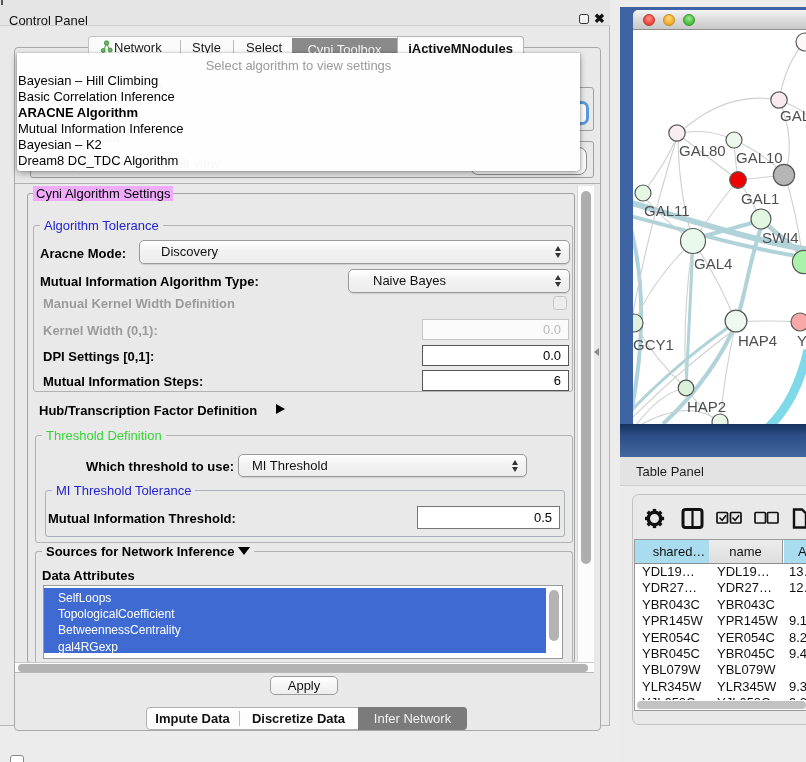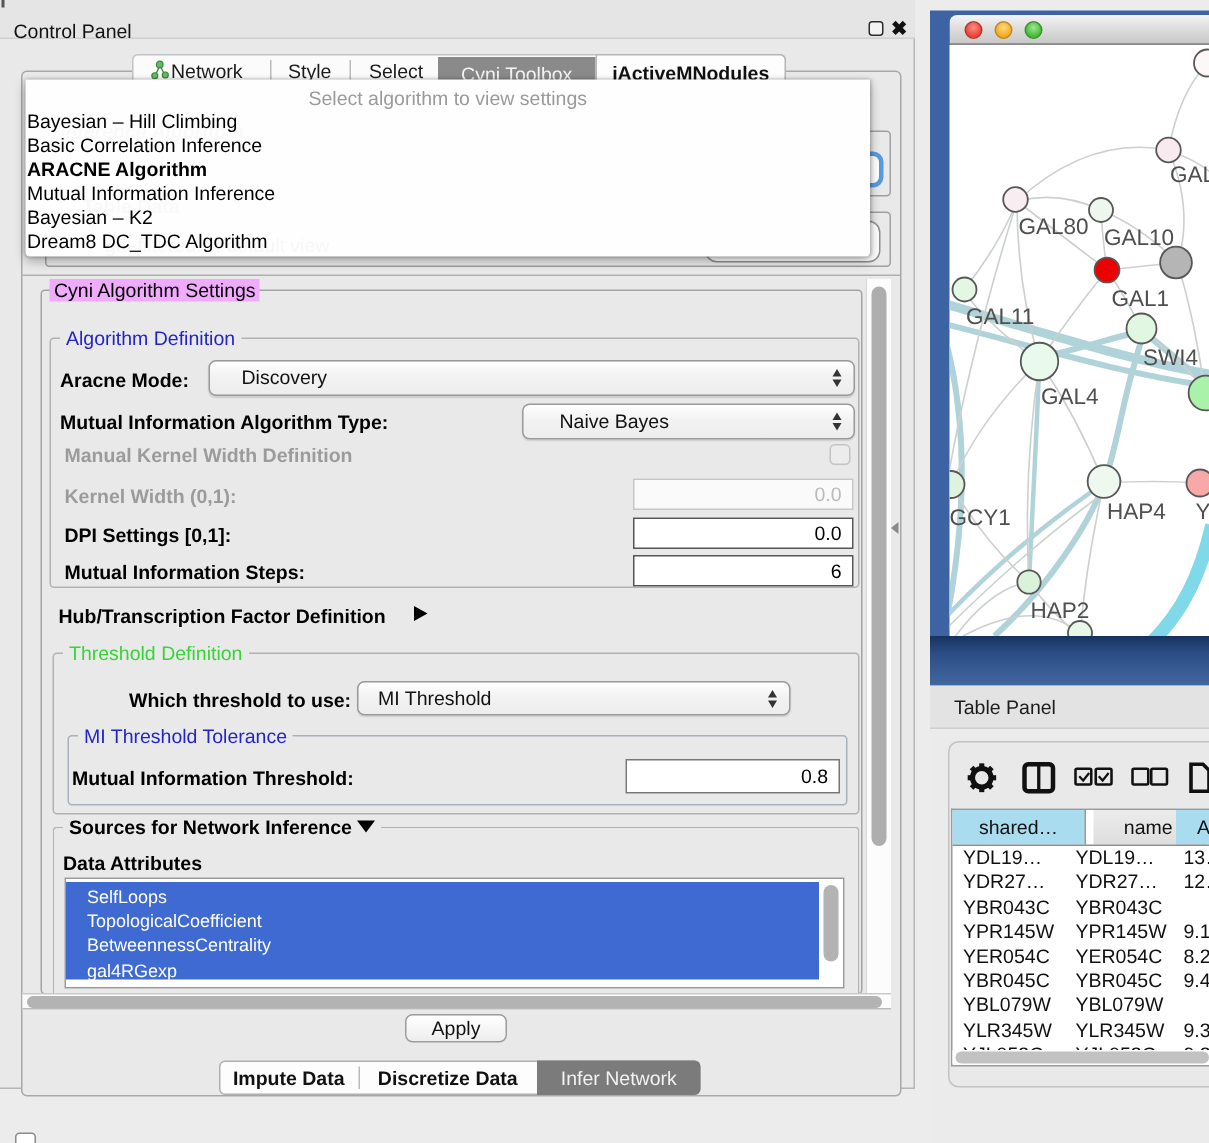--- a/index.html
+++ b/index.html
@@ -56,21 +56,21 @@
 <div class="abs" style="left:30px;top:87px;width:564px;height:44px;border:1px solid #9f9f9f;border-radius:3px;"></div>
 <div class="abs" style="left:500px;top:101px;width:89px;height:24px;background:#fff;border:3px solid #579bdc;border-radius:7px;"></div>
 <div class="abs" style="left:30px;top:141px;width:564px;height:37px;border:1px solid #9f9f9f;border-radius:3px;"></div>
 <div class="abs" style="left:470px;top:147px;width:117px;height:28px;background:#fdfdfd;border:1.5px solid #8f8f8f;border-radius:8px;"></div>
 <div class="abs" style="left:15px;top:183px;width:585px;height:1px;background:#b0b0b0;"></div>
 
 <div class="abs" style="left:27px;top:193px;width:548px;height:470px;border:1px solid #a3a3a3;border-radius:3px;"></div>
 <div class="abs" style="left:33px;top:186px;background:#f0abfc;padding:0 3px;font-size:13px;color:#000;">Cyni Algorithm Settings</div>
 
 <div class="abs fs-border" style="left:33px;top:225px;width:540px;height:167px;border-color:#b2b2b2;">
-  <span class="legend" style="color:#2323cc;">Algorithm Definition</span>
+  <span class="legend" style="color:#2323cc;">Algorithm Tolerance</span>
 </div>
 <div class="abs lbl" style="left:40px;top:246px;">Aracne Mode:</div>
 <div class="combo" style="left:139px;top:240px;width:431px;height:24px;line-height:22px;padding-left:21px;">Discovery<span class="ar"></span></div>
 <div class="abs lbl" style="left:40px;top:274px;">Mutual Information Algorithm Type:</div>
 <div class="combo" style="left:348px;top:269px;width:222px;height:24px;line-height:22px;padding-left:24px;">Naive Bayes<span class="ar"></span></div>
 <div class="abs lbl dis" style="left:43px;top:296px;">Manual Kernel Width Definition</div>
 <div class="abs" style="left:553px;top:296px;width:14px;height:14px;background:#ececec;border:1px solid #c3c3c3;border-radius:3.5px;"></div>
 <div class="abs lbl dis" style="left:43px;top:323px;">Kernel Width (0,1):</div>
 <div class="tfield" style="left:422px;top:319px;width:147px;height:21px;line-height:19px;background:#fafafa;border-color:#c6c6c6;color:#b9b9b9;">0.0</div>
 <div class="abs lbl" style="left:43px;top:349px;">DPI Settings [0,1]:</div>
@@ -84,21 +84,21 @@
 <div class="abs fs-border" style="left:35px;top:435px;width:538px;height:108px;border-color:#b2b2b2;">
   <span class="legend" style="color:#37d437;">Threshold Definition</span>
 </div>
 <div class="abs lbl" style="left:86px;top:459px;">Which threshold to use:</div>
 <div class="combo" style="left:238px;top:454px;width:289px;height:23px;line-height:21px;padding-left:13px;">MI Threshold<span class="ar"></span></div>
 
 <div class="abs fs-border" style="left:45px;top:490px;width:520px;height:47px;border-color:#a9b0bb;">
   <span class="legend" style="color:#2323cc;">MI Threshold Tolerance</span>
 </div>
 <div class="abs lbl" style="left:48px;top:511px;">Mutual Information Threshold:</div>
-<div class="tfield" style="left:417px;top:506px;width:143px;height:23px;line-height:21px;border-width:1.5px;border-color:#777;">0.8</div>
+<div class="tfield" style="left:417px;top:506px;width:143px;height:23px;line-height:21px;border-width:1.5px;border-color:#777;">0.5</div>
 
 <div class="abs fs-border" style="left:35px;top:551px;width:538px;height:112px;border-color:#b2b2b2;border-bottom:none;border-radius:3px 3px 0 0;">
   <span class="legend b" style="color:#000;">Sources for Network Inference <span style="display:inline-block;width:0;height:0;border-left:6.5px solid transparent;border-right:6.5px solid transparent;border-top:8px solid #000;vertical-align:1px;"></span></span>
 </div>
 <div class="abs lbl" style="left:42px;top:568px;">Data Attributes</div>
 <div class="abs" style="left:43px;top:585px;width:520px;height:74px;background:#fff;border:1px solid #999;"></div>
 <div class="abs" style="left:44px;top:588px;width:502px;height:65px;background:#3e6ad2;"></div>
 <div class="abs" style="left:58px;top:590px;font-size:12px;color:#fff;line-height:16.2px;">SelfLoops<br>TopologicalCoefficient<br>BetweennessCentrality<br>gal4RGexp</div>
 <div class="abs" style="left:549px;top:590px;width:10px;height:51px;background:#b3b3b3;border-radius:5px;"></div>
 
@@ -237,21 +237,21 @@
       <path d="M87.5,9.5 l2.6,2.8 l4,-5" stroke-width="1.5"></path>
       <rect x="110" y="4.5" width="10.5" height="10.5" rx="1" stroke-width="1.7"></rect>
       <rect x="122.5" y="4.5" width="10.5" height="10.5" rx="1" stroke-width="1.7"></rect>
       <path d="M149,1.5 h8 l4,4 V19.5 h-12 z" stroke-width="2.4"></path>
     </g>
   </g>
 </svg>
 
 <div class="abs" style="left:634px;top:539px;width:172px;height:171px;background:#fff;border:1px solid #9a9a9a;border-right:none;"></div>
 <div class="abs" style="left:635px;top:540px;width:89px;height:23px;background:#aadcef;border-right:1px solid #9a9a9a;font-size:13px;color:#111;text-align:center;line-height:23px;">shared…</div>
-<div class="abs" style="left:709px;top:540px;width:74px;height:23px;background:linear-gradient(#ececec,#dedede);border-right:1px solid #9a9a9a;font-size:13px;color:#111;text-align:center;line-height:23px;margin-left:20px;">name</div>
+<div class="abs" style="left:709px;top:540px;width:74px;height:23px;background:linear-gradient(#ececec,#dedede);border-right:1px solid #9a9a9a;font-size:13px;color:#111;text-align:center;line-height:23px;">name</div>
 <div class="abs" style="left:784px;top:540px;width:22px;height:23px;background:#aadcef;font-size:13px;color:#111;padding-left:14px;line-height:23px;overflow:hidden;">A</div>
 <div class="abs" style="left:635px;top:563px;width:171px;height:1px;background:#8d8d8d;"></div>
 <div class="abs" style="left:642px;top:564px;width:66px;font-size:13px;color:#111;line-height:16.4px;white-space:pre;">YDL19…
 YDR27…
 YBR043C
 YPR145W
 YER054C
 YBR045C
 YBL079W
 YLR345W

